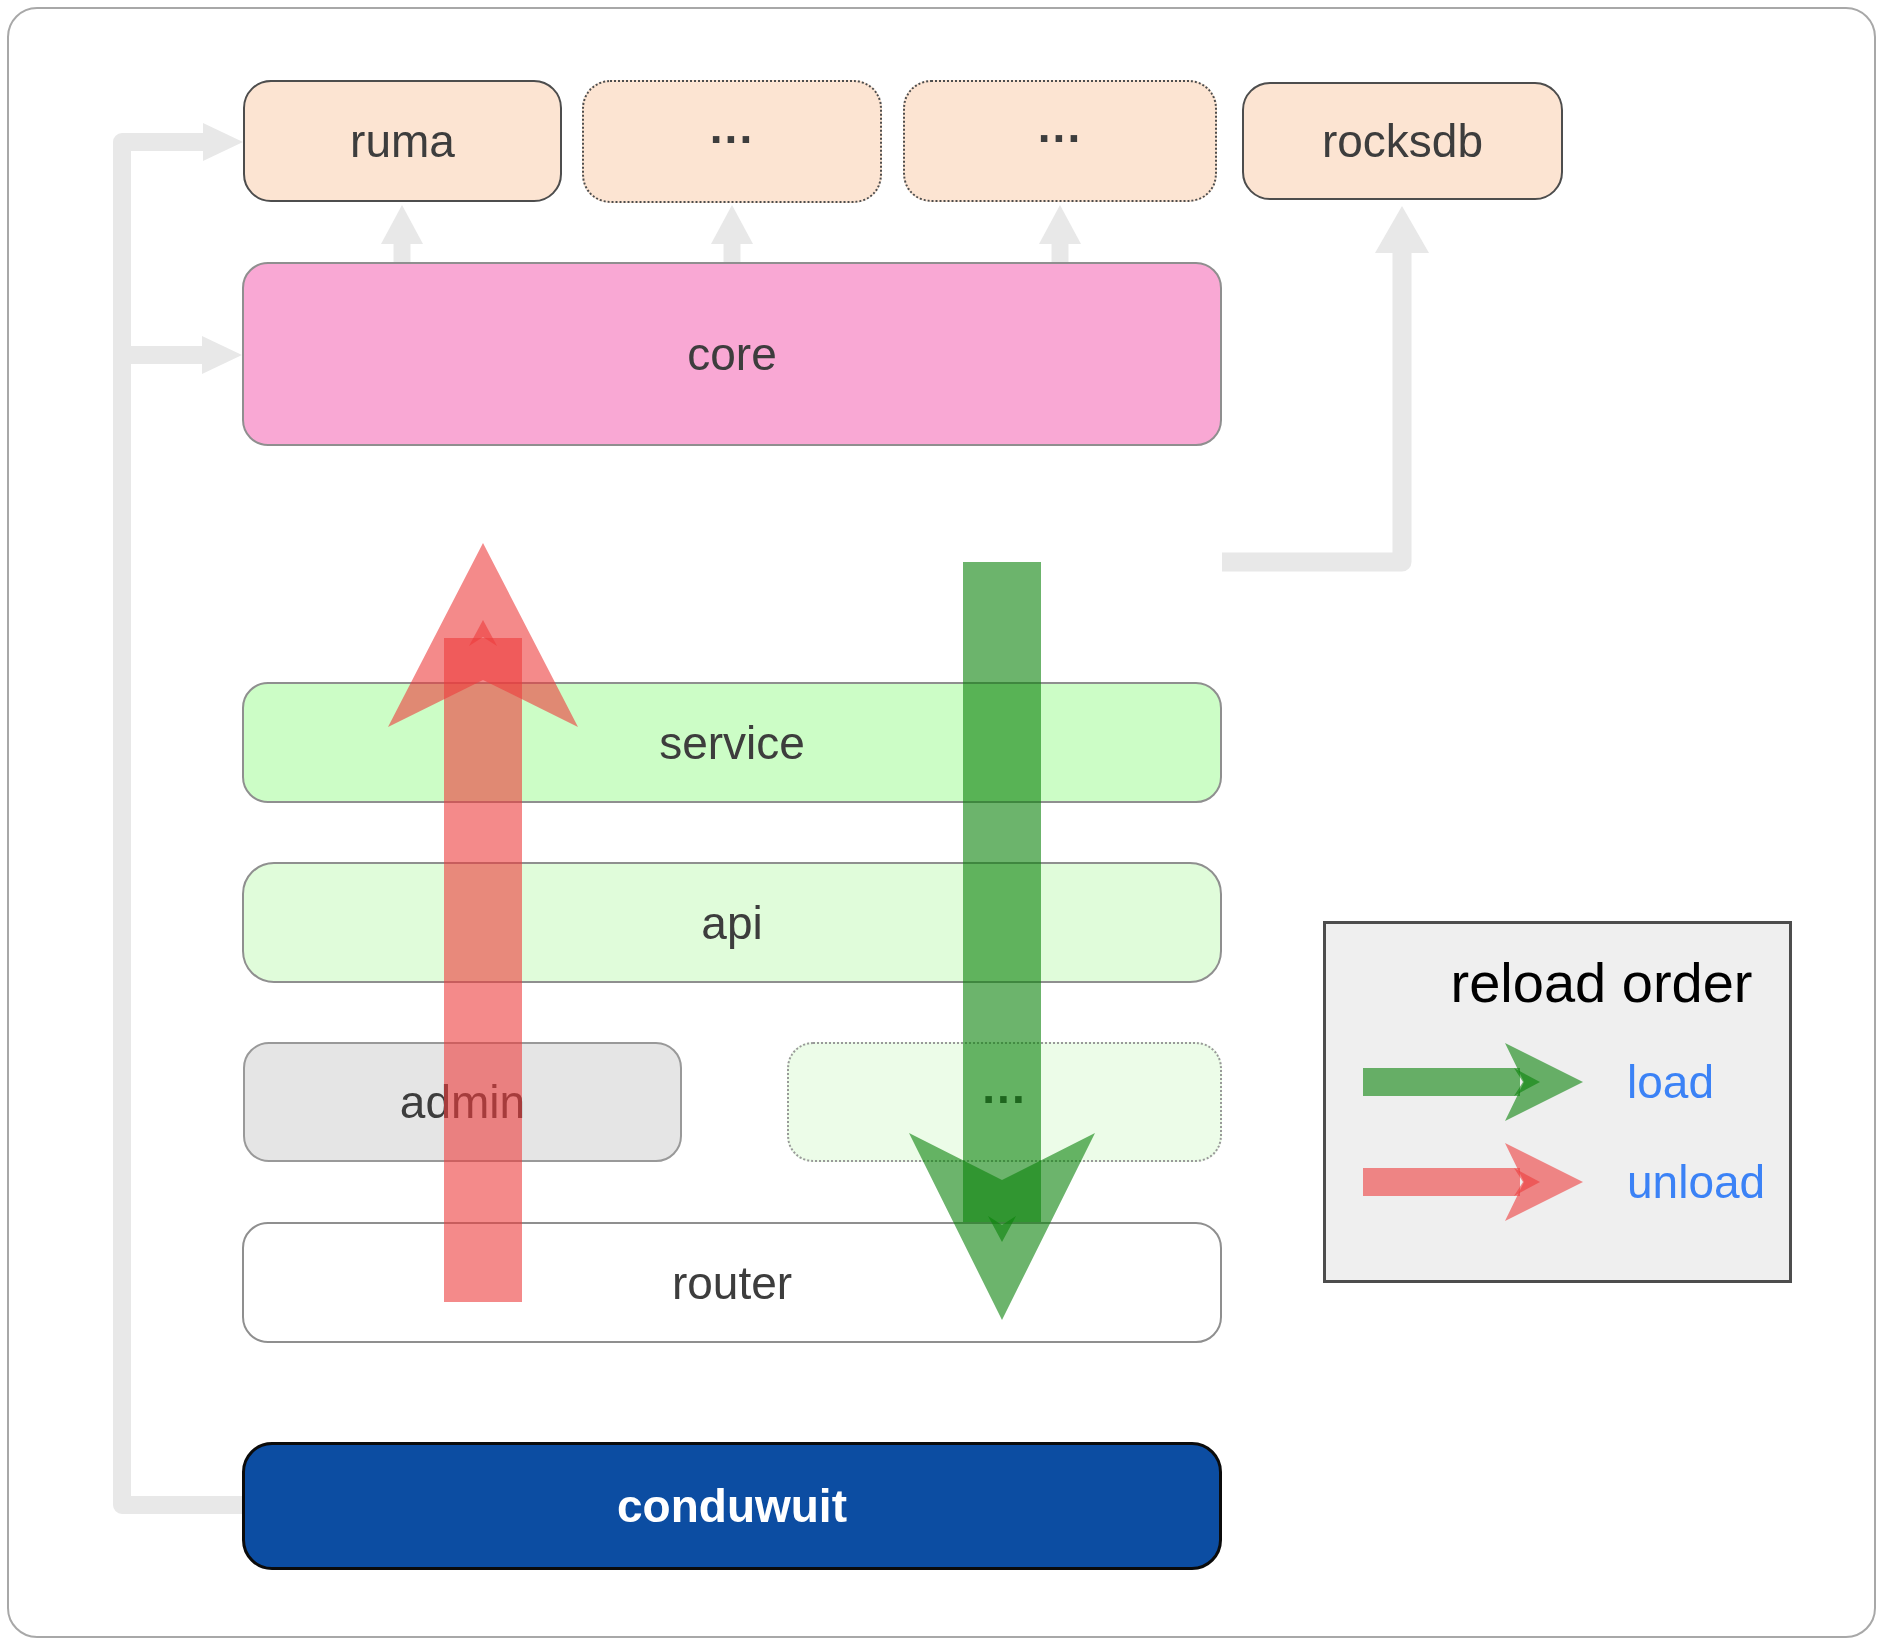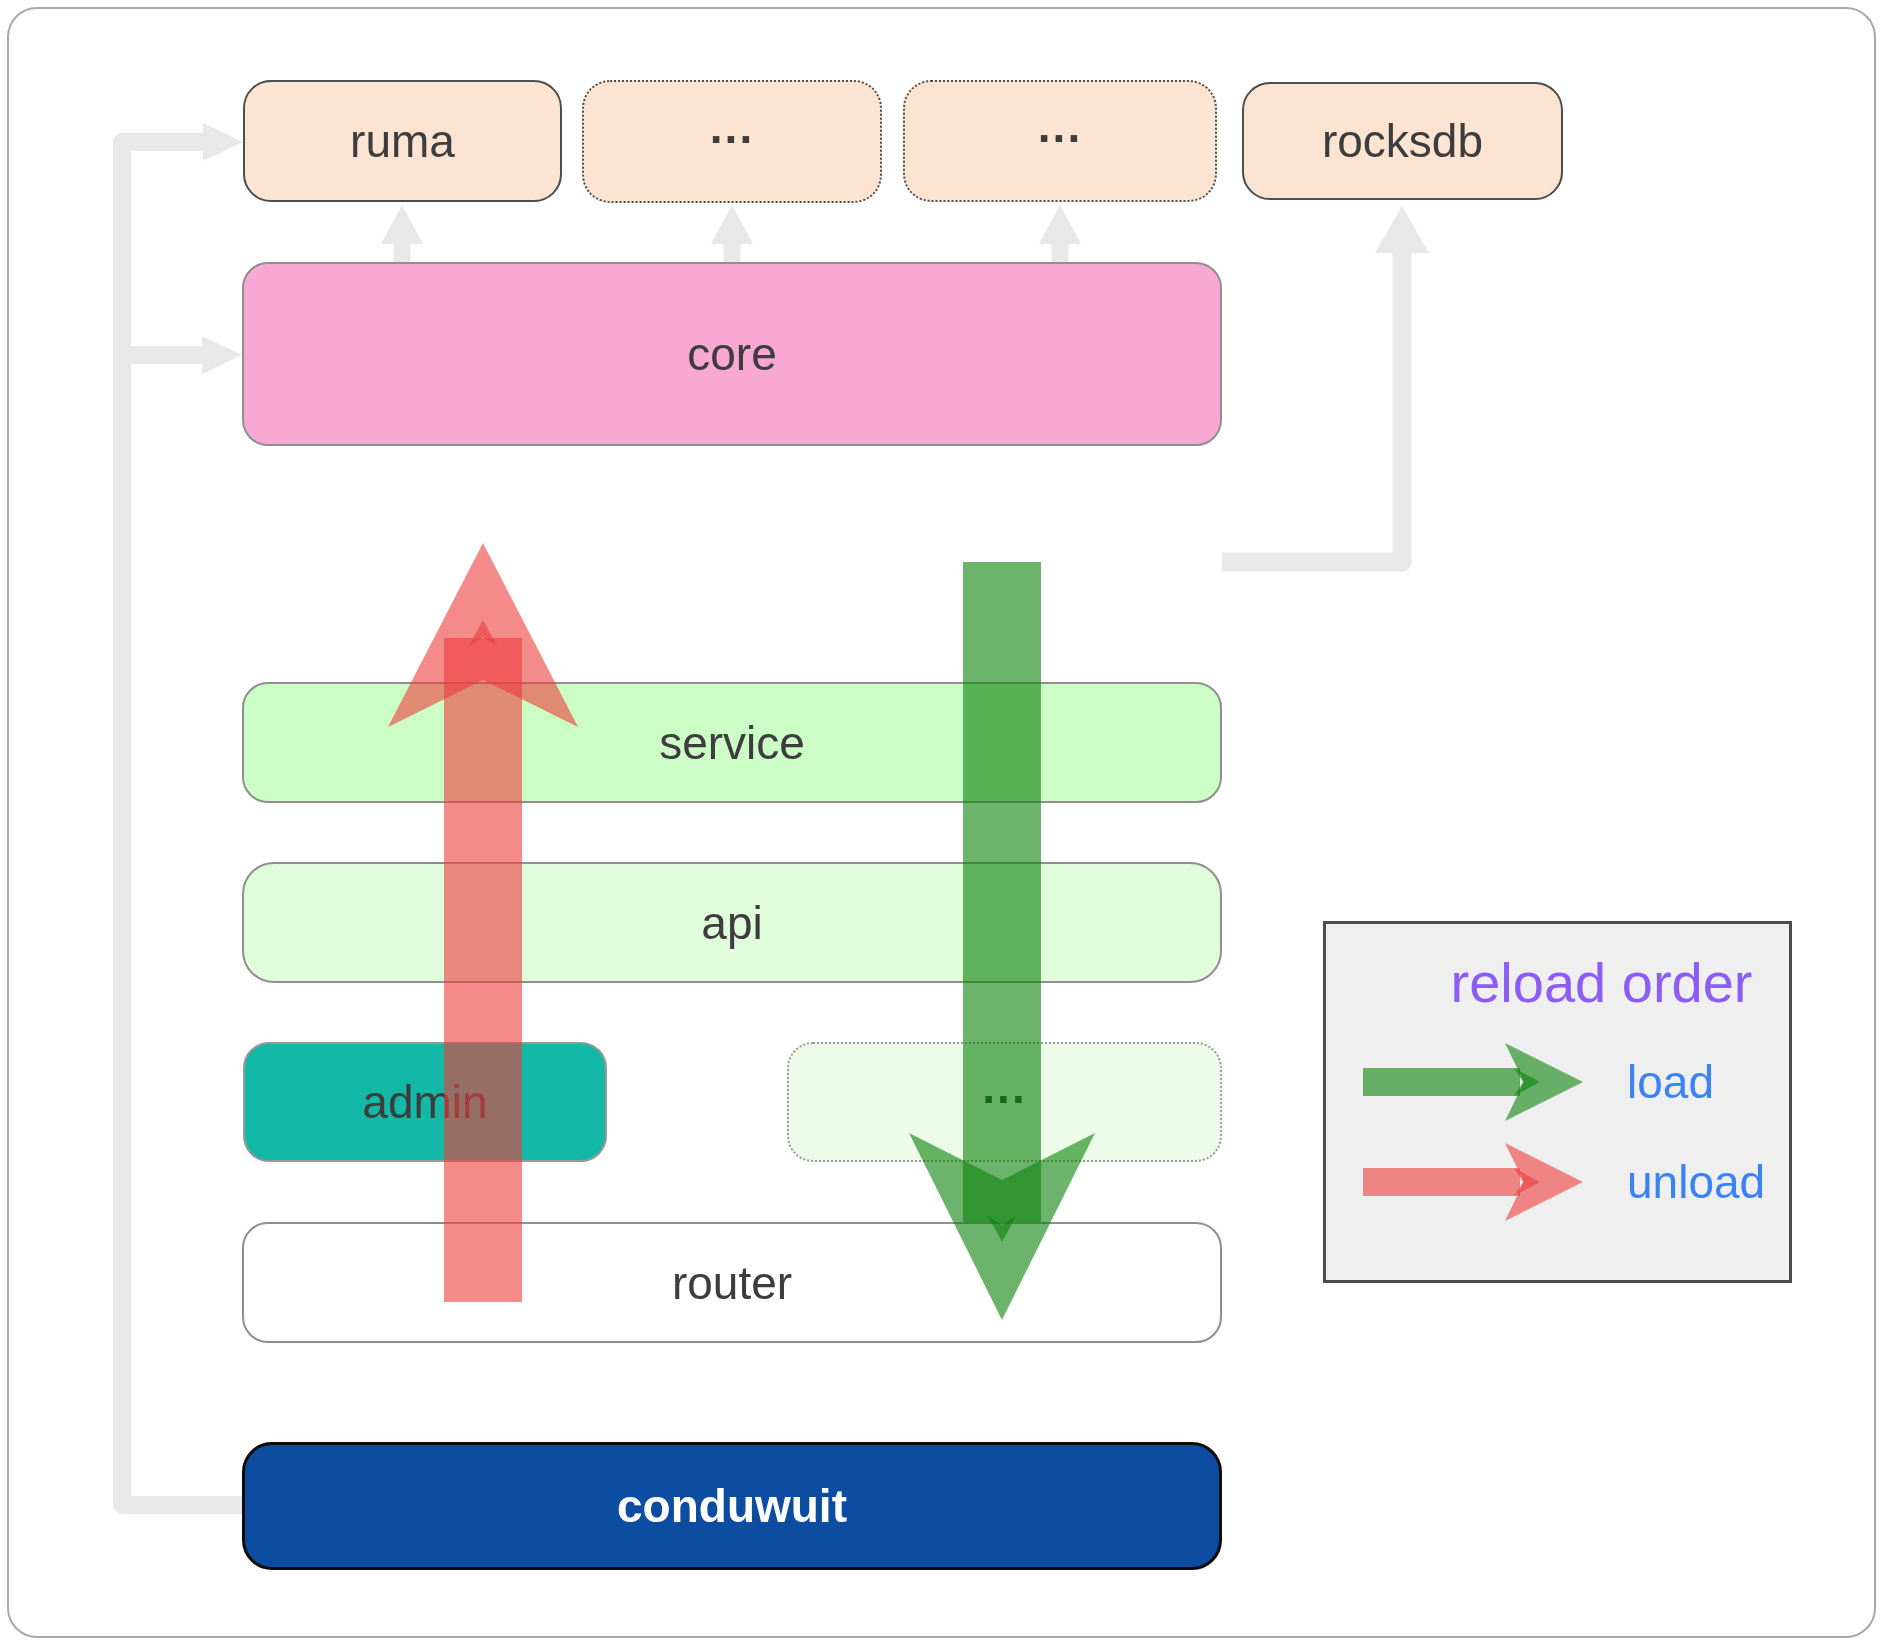--- a/index.html
+++ b/index.html
@@ -20,33 +20,33 @@
   .box.peach{background:#fce4d2;border:2.5px solid #4d4d4d;}
   .box.peach.dotted{border:2.5px dotted #4d4d4d;}
   .box-ruma{left:243px;top:80px;width:319px;height:122px;}
   .box-dep1{left:582px;top:80px;width:300px;height:123px;}
   .box-dep2{left:903px;top:80px;width:314px;height:122px;}
   .box-rocksdb{left:1242px;top:82px;width:321px;height:118px;}
   .box-core{left:242px;top:262px;width:980px;height:184px;background:#f9a8d4;border:2px solid #8f8f8f;border-radius:26px;}
   .box-database{left:242px;top:502px;width:980px;height:120px;background:#a5fb99;border:2px solid #8f8f8f;border-radius:26px;}
   .box-service{left:242px;top:682px;width:980px;height:121px;background:#ccfdc6;border:2px solid #8f8f8f;border-radius:26px;}
   .box-api{left:242px;top:862px;width:980px;height:121px;background:#e0fcda;border:2px solid #8f8f8f;border-radius:32px;}
-  .box-admin{left:243px;top:1042px;width:364px;height:120px;background:#14b8a6;border:2px solid #999;border-radius:26px;}
+  .box-admin{left:243px;top:1042px;width:439px;height:120px;background:#e5e5e5;border:2px solid #999;border-radius:26px;}
   .box-admin-more{left:787px;top:1042px;width:435px;height:120px;background:#ecfce8;border:2px dotted #999;border-radius:26px;}
   .box-router{left:242px;top:1222px;width:980px;height:121px;background:#ffffff;border:2px solid #8f8f8f;border-radius:26px;}
   .box-conduwuit{left:242px;top:1442px;width:980px;height:128px;background:#0c4da2;border:3.5px solid #0b0b0b;border-radius:30px;}
   .box-conduwuit .lbl{color:#ffffff;font-weight:bold;}
   .dots{transform:translateY(-0.33em);font-weight:bold;letter-spacing:2px;}
   .legend{
     position:absolute;left:1323px;top:921px;width:469px;height:362px;
     box-sizing:border-box;background:#efefef;border:3px solid #4d4d4d;
   }
   .legend-title{
     position:absolute;left:1323px;top:952px;width:557px;text-align:center;
-    font-size:56px;color:#8b5cf6;line-height:1.1;
+    font-size:56px;color:#000000;line-height:1.1;
   }
   .legend-item-label{
     position:absolute;font-size:46px;color:#3b82f6;line-height:1;
   }
   .legend-load-label{left:1627px;top:1059px;}
   .legend-unload-label{left:1627px;top:1159px;}
 </style>
 </head>
 <body>
 

